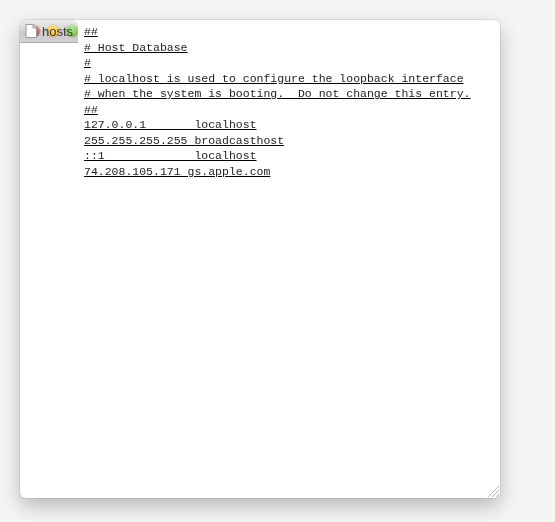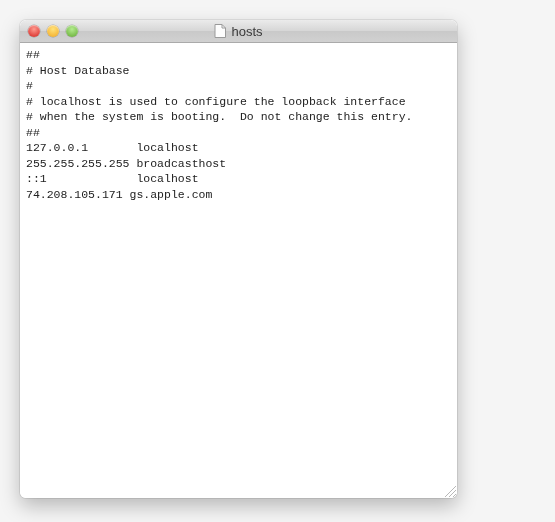--- a/index.html
+++ b/index.html
@@ -5,29 +5,30 @@
     body {
       margin: 0;
       padding: 20px;
       background: #f5f5f5;
       font-family: -apple-system, BlinkMacSystemFont, "Helvetica Neue", sans-serif;
       width: 555px;
       height: 522px;
       box-sizing: border-box;
     }
     .window {
-      width: 437px;
+      width: 480px;
       height: 478px;
       background: #fff;
       border-radius: 6px;
       box-shadow: 0 8px 20px rgba(0,0,0,0.25), 0 0 0 1px rgba(0,0,0,0.08);
       overflow: hidden;
       display: flex;
-      flex-direction: column;
+      flex-direction: row;
       position: relative;
+      text-decoration: underline;
     }
     .titlebar {
       height: 22px;
       background: linear-gradient(to bottom, #ebebeb 0%, #d6d6d6 50%, #c9c9c9 51%, #d1d1d1 100%);
       border-bottom: 1px solid #aaa;
       display: flex;
       align-items: center;
       position: relative;
       border-top-left-radius: 6px;
       border-top-right-radius: 6px;

